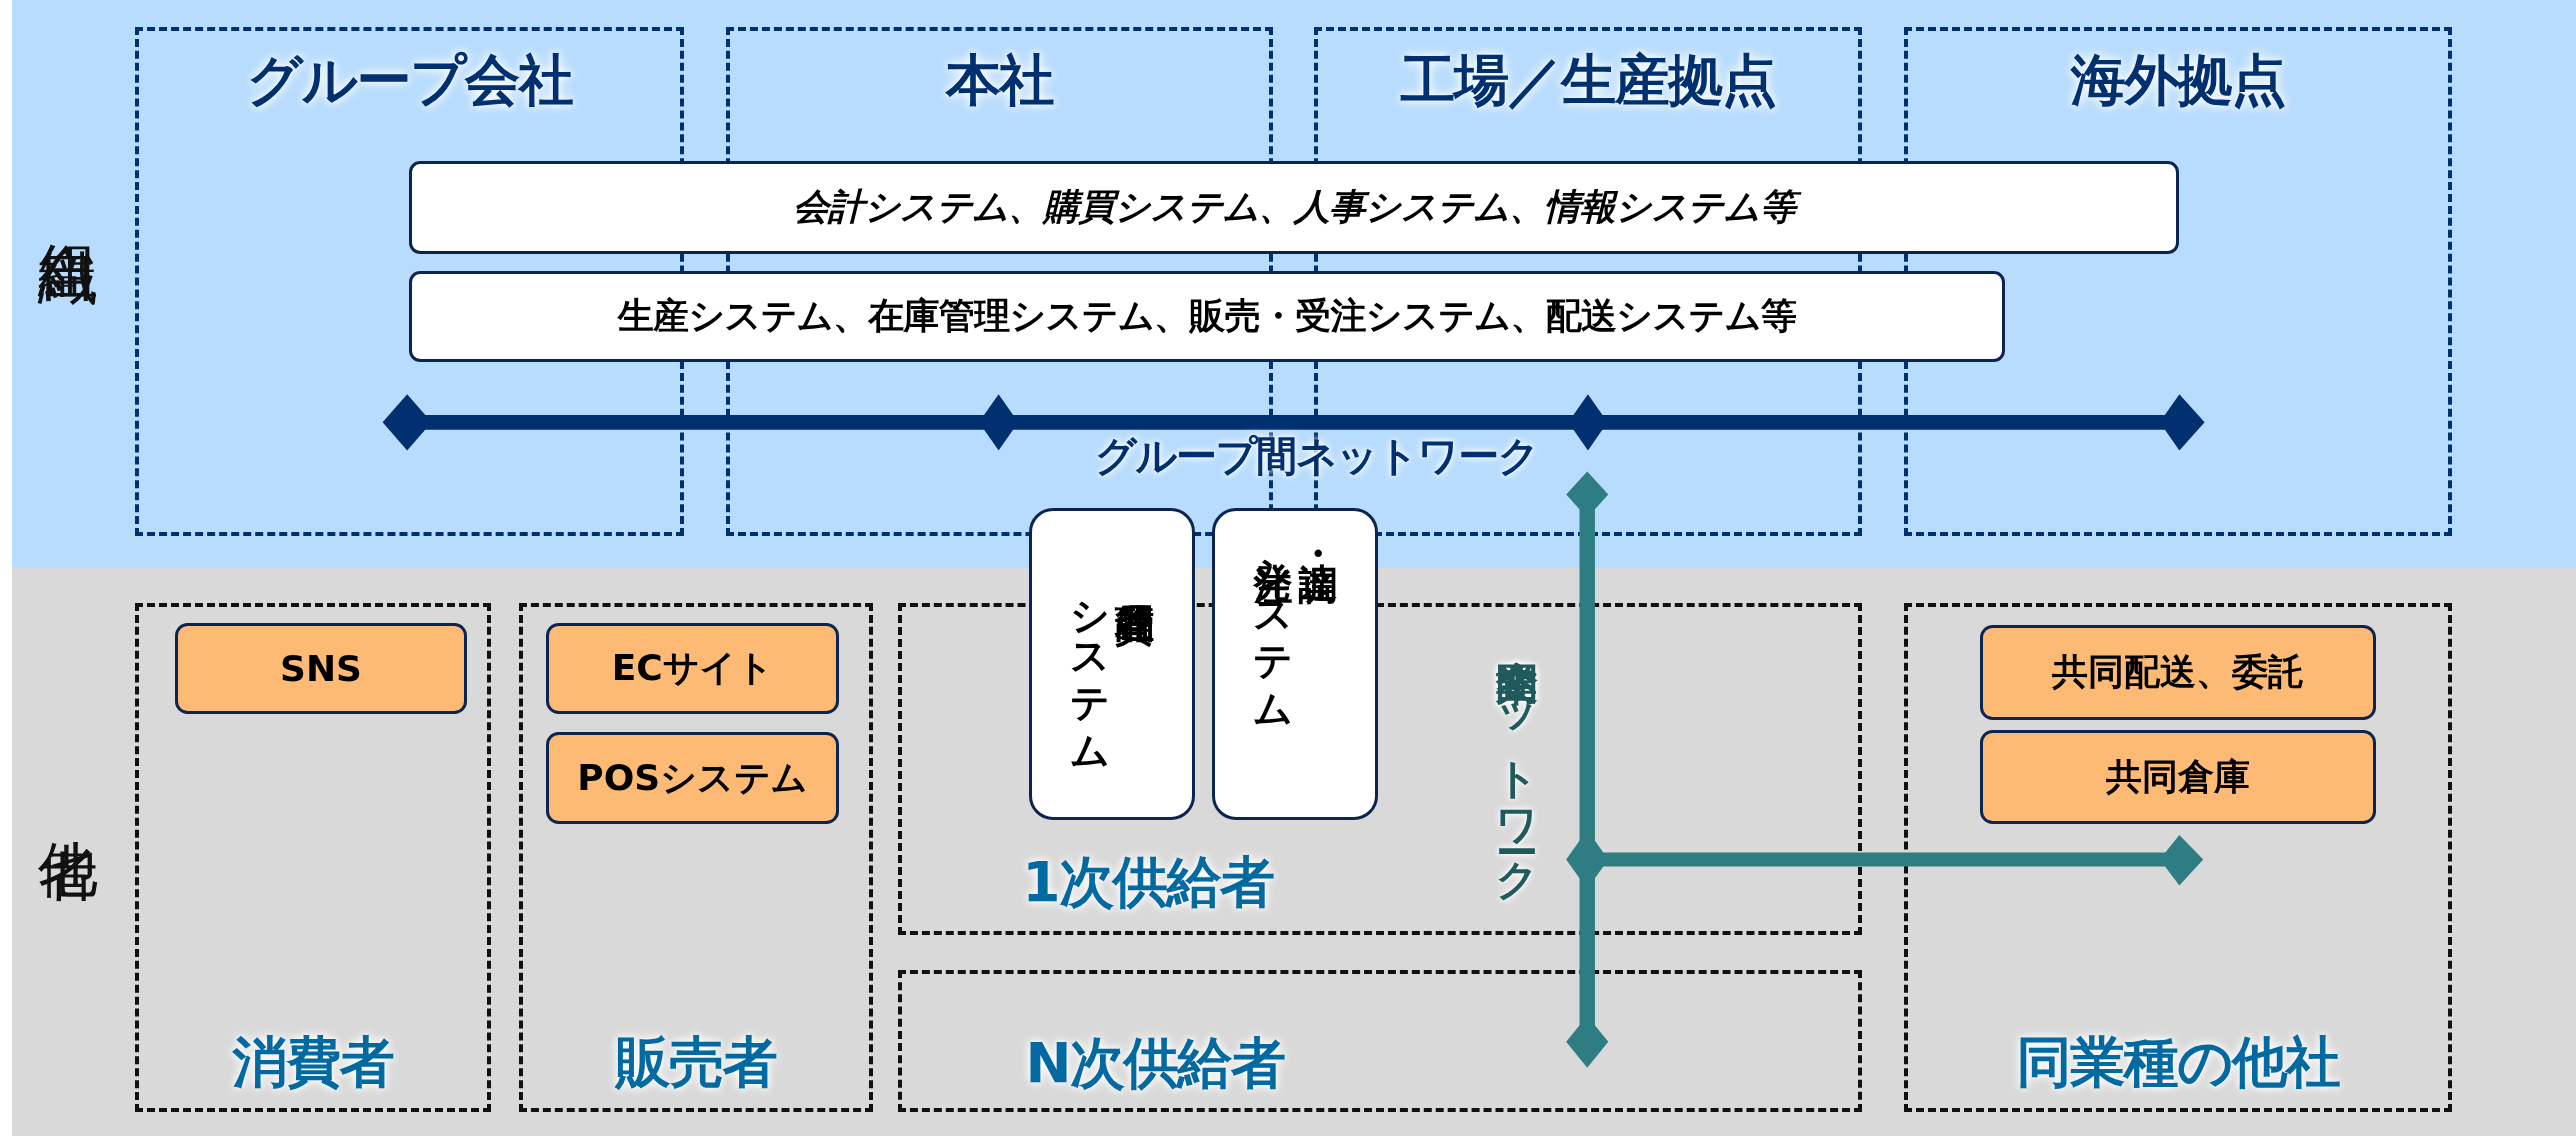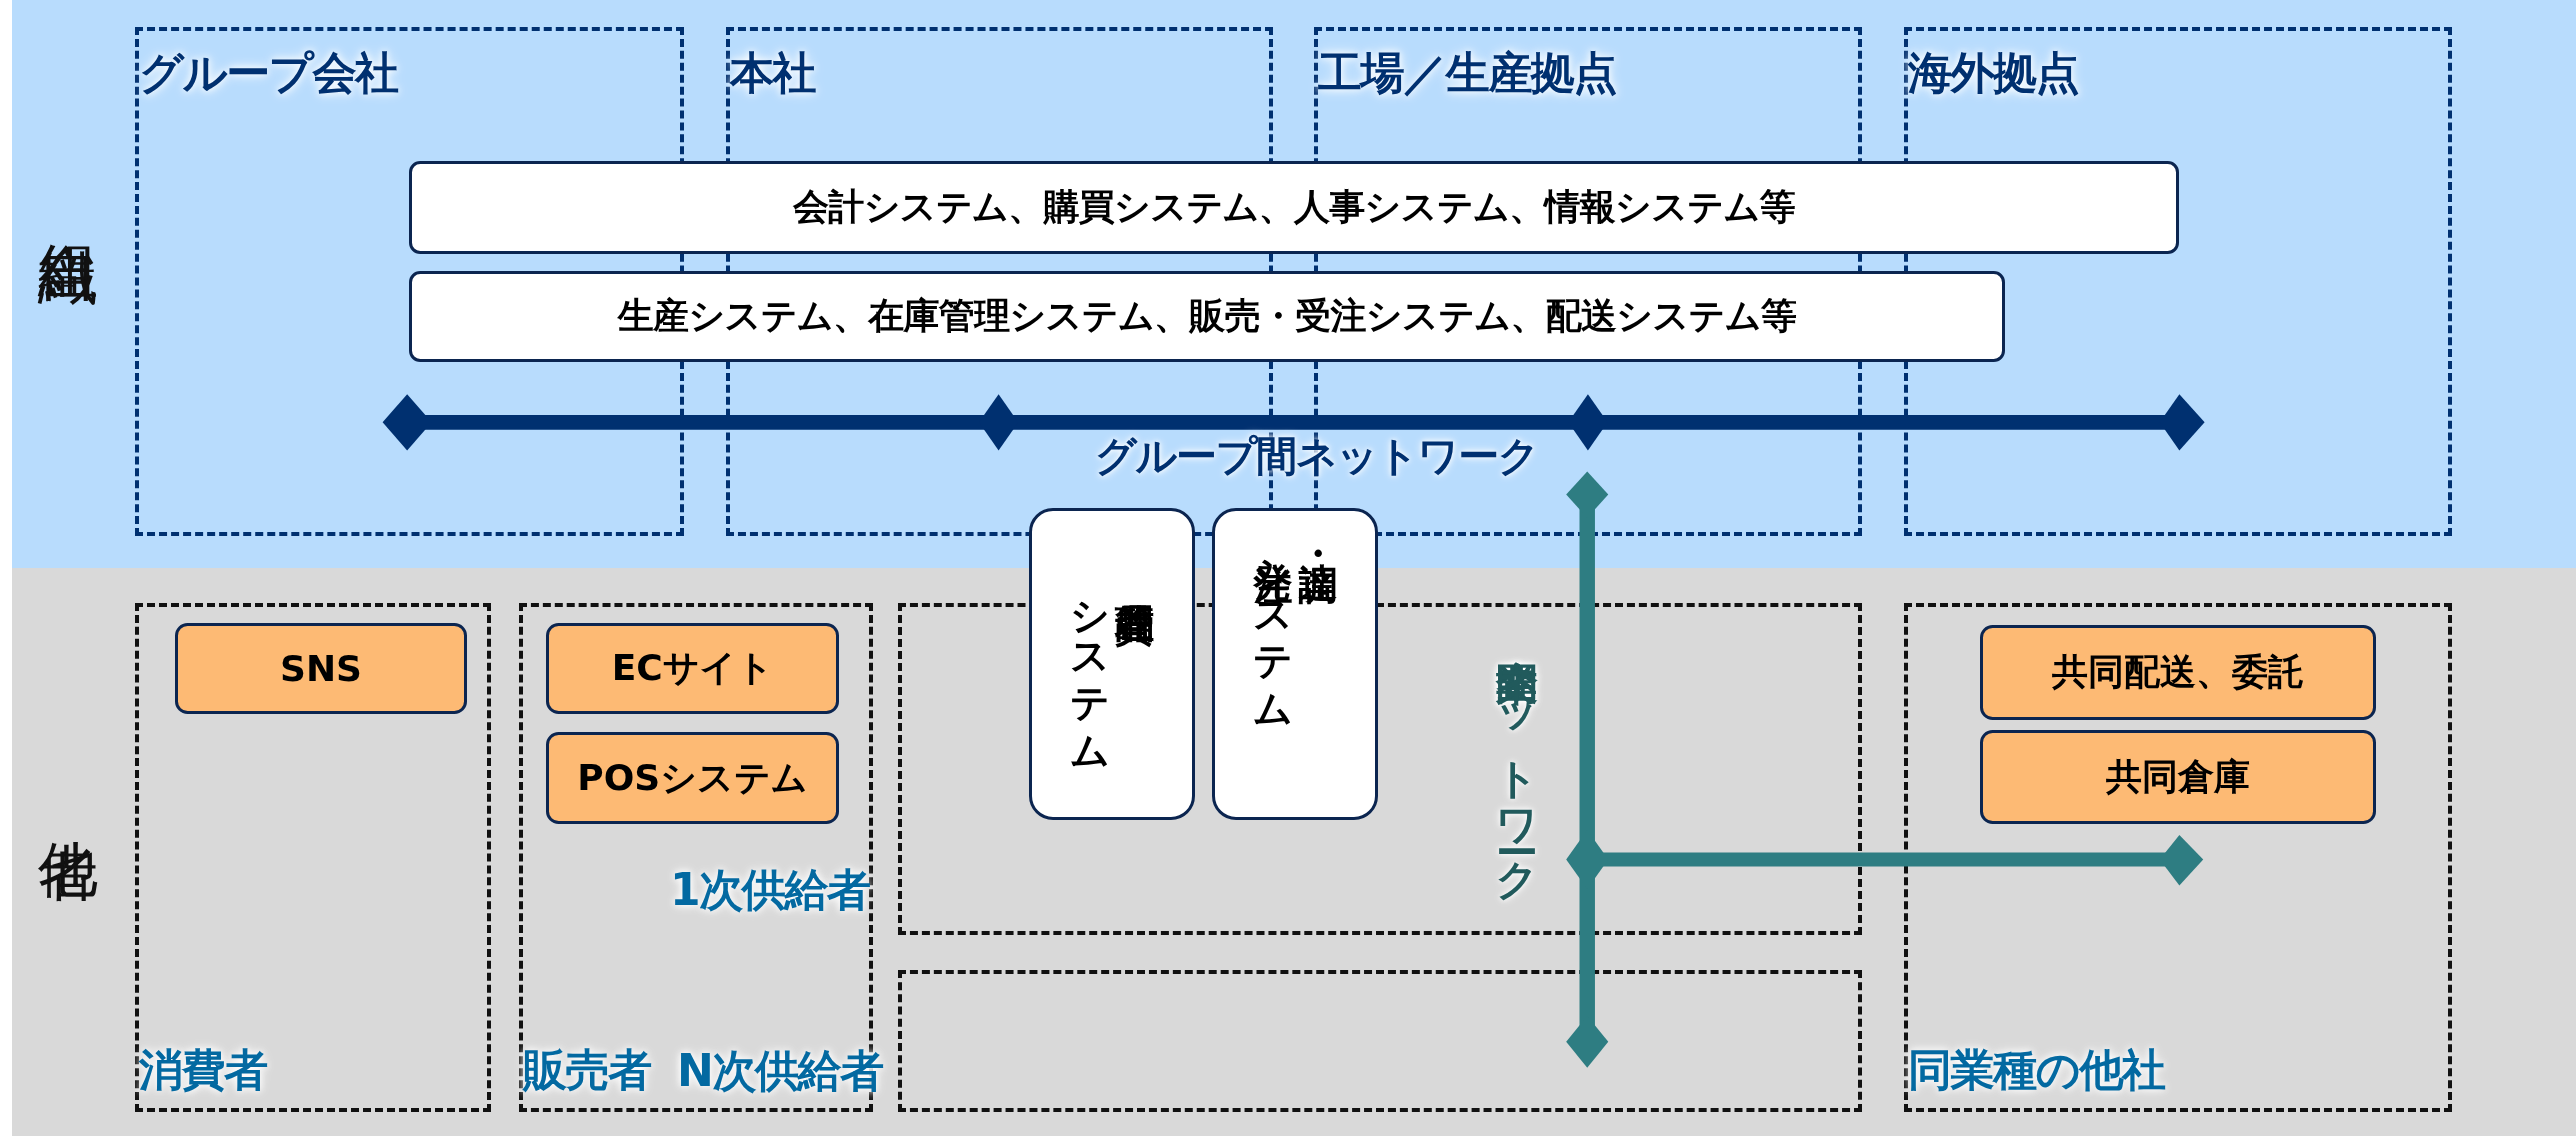--- a/index.html
+++ b/index.html
@@ -8,21 +8,21 @@
   .abs { position: absolute; box-sizing: border-box; }
   .band-blue { left: 12px; top: 0; width: 2564px; height: 568px; background: #B8DCFD; }
   .band-gray { left: 12px; top: 568px; width: 2564px; height: 568px; background: #D9D9D9; }
 
   .row-label { font-size: 60px; color: #111; line-height: 1.0; width: 63px; text-align: center;
                writing-mode: vertical-rl; letter-spacing: 1.4px; }
 
   .dash-navy { border: 4.2px dashed #003070; }
   .dash-black { border: 4.2px dashed #111111; }
 
-  .zone-title { font-weight: bold; font-size: 44px; text-align: left; width: 100%;
+  .zone-title { font-weight: bold; font-size: 55px; text-align: center; width: 100%;
                 position: absolute; left: 0; letter-spacing: -1.4px; }
   .zone-title.navy { color: #003070; text-shadow: 0 0 7px #ffffff, 0 0 12.6px #ffffff; top: 12.6px; }
   .zone-title.black { color: #0369a1; text-shadow: 0 0 7px #ffffff, 0 0 11.2px #ffffff; }
 
   .sysbar { background: #ffffff; border: 3.5px solid #0B2550; border-radius: 11.2px;
             display: flex; align-items: center; justify-content: center;
             font-weight: bold; font-size: 36px; color: #000; letter-spacing: -0.7px; }
 
   .box { background: #fdba74; border: 3.5px solid #0B2550; border-radius: 12.6px;
          display: flex; align-items: center; justify-content: center;
@@ -71,21 +71,21 @@
 <div class="abs dash-black" style="left:898px; top:603px; width:964px; height:332px;">
   <div class="zone-title black" style="bottom:11.2px; left:-232px;">1次供給者</div>
 </div>
 <div class="abs dash-black" style="left:898px; top:970px; width:964px; height:142px;">
   <div class="zone-title black" style="bottom:7px; left:-225px;">N次供給者</div>
 </div>
 <div class="abs dash-black" style="left:1904px; top:603px; width:548px; height:509px;">
   <div class="zone-title black" style="bottom:8.4px;">同業種の他社</div>
 </div>
 
-<div class="abs sysbar" style="left:409px; top:161px; width:1770px; height:93px;">会計システム、購買システム、人事システム、情報システム等</div>
+<div class="abs sysbar" style="left:409px; top:161px; width:1770px; height:93px;font-style:italic;">会計システム、購買システム、人事システム、情報システム等</div>
 <div class="abs sysbar" style="left:409px; top:271px; width:1596px; height:91px;">生産システム、在庫管理システム、販売・受注システム、配送システム等</div>
 
 <svg class="overlay" width="2576" height="1145" viewBox="0 0 3671 1632">
 
   <line x1="580" y1="602" x2="3106" y2="602" stroke="#003070" stroke-width="21"></line>
   <polygon points="545,602 580,562 615,602 580,642" fill="#003070"></polygon>
   <polygon points="1395,602 1423,562 1451,602 1423,642" fill="#003070"></polygon>
   <polygon points="2235,602 2263,562 2291,602 2263,642" fill="#003070"></polygon>
   <polygon points="3078,602 3106,562 3142,602 3106,642" fill="#003070"></polygon>
 

